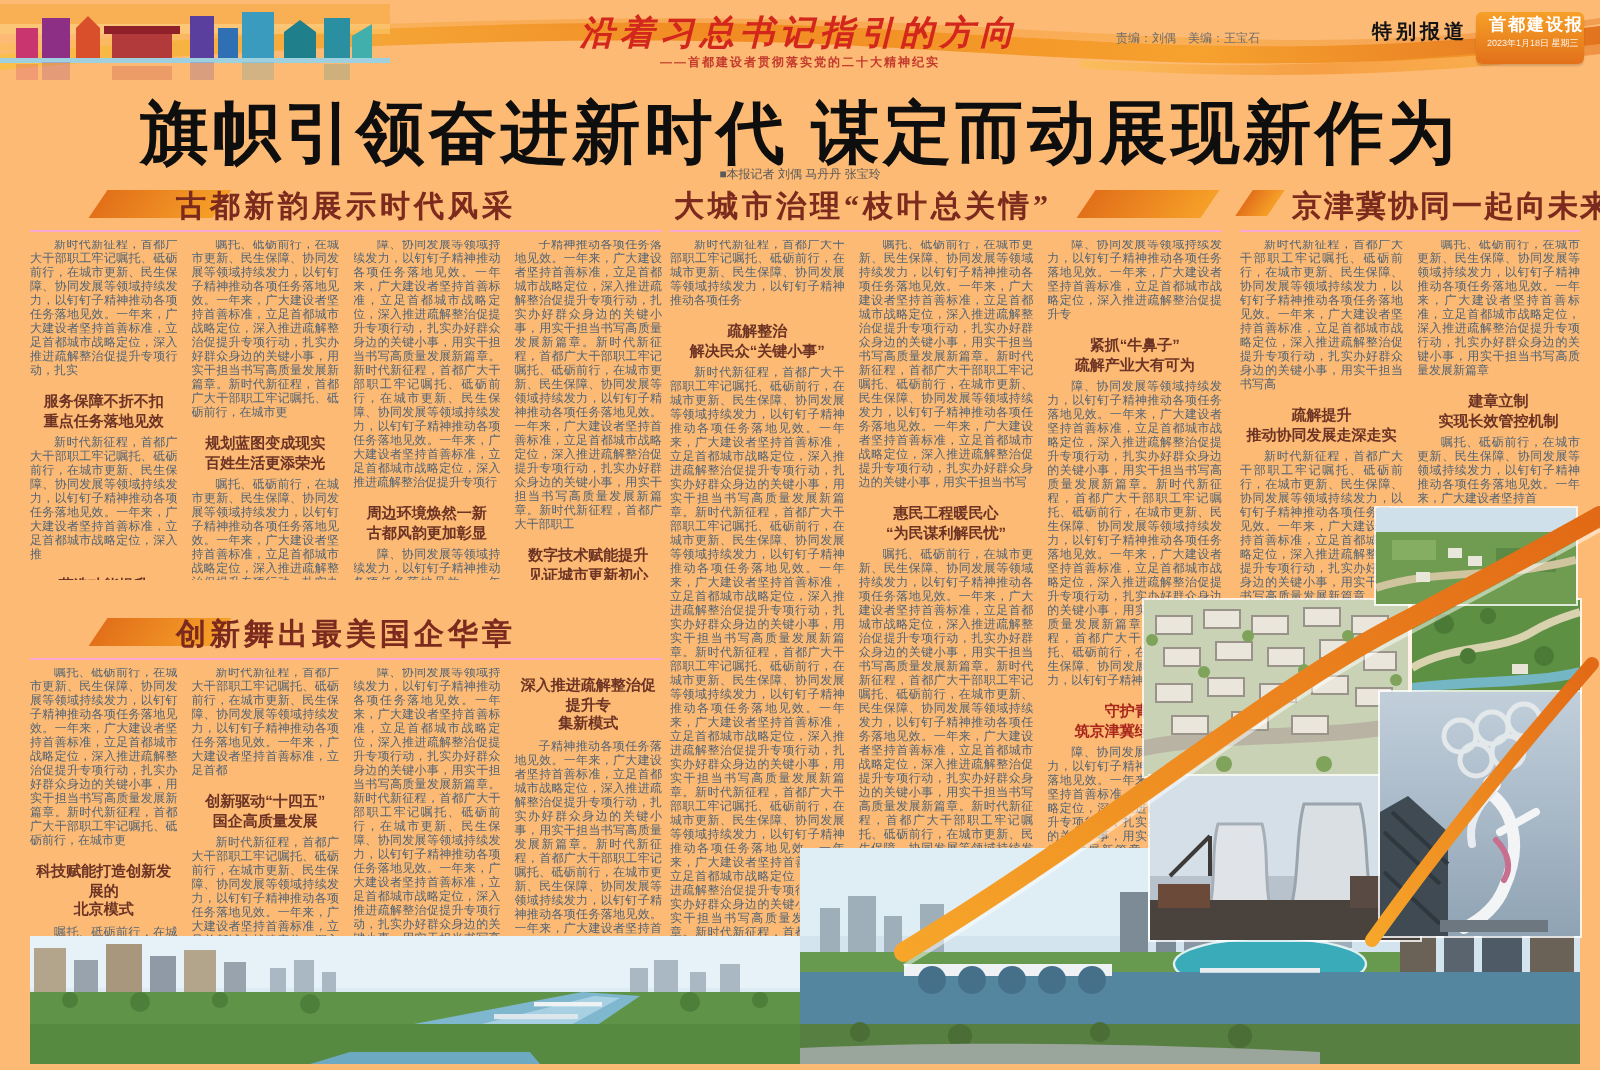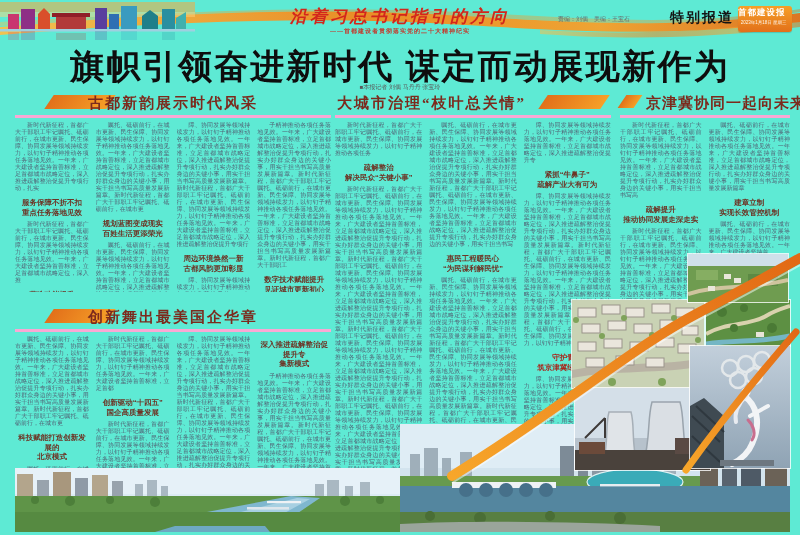--- a/index.html
+++ b/index.html
@@ -1,42 +1,42 @@
 <!DOCTYPE html>
 <html><head>
 <meta charset="utf-8">
 <style>
   html,body{margin:0;padding:0;background:#e9e9e9;}
-  .page{position:relative;width:800px;height:535px;background:#5eead4;overflow:hidden;
+  .page{position:relative;width:800px;height:535px;background:#fdba74;overflow:hidden;
         font-family:"Liberation Sans",sans-serif;margin:0 auto;text-decoration:underline;}
   
   .banner{position:absolute;left:0;top:0;width:800px;height:40px;}
   .ribbon,.skyline{position:absolute;left:0;top:0;}
   .banner-title{position:absolute;left:240px;top:5px;width:320px;text-align:center;
     font:italic bold 17px "Liberation Serif",serif;color:#d3261c;letter-spacing:3px;white-space:nowrap;}
   .banner-sub{position:absolute;left:240px;top:27px;width:320px;text-align:center;
     font-size:6px;font-weight:bold;color:#c43a2d;letter-spacing:1px;}
   .credits{position:absolute;right:170px;top:15px;font-size:6px;color:#6b6b6b;white-space:nowrap;}
-  .report-label{position:absolute;right:66px;top:9px;font-size:14px;font-weight:bold;
+  .report-label{position:absolute;right:66px;top:9px;font-size:10px;font-weight:bold;
     color:#141414;letter-spacing:2px;font-family:"Liberation Serif",serif;padding-left:24px;}
   .masthead{position:absolute;right:8px;top:6px;width:54px;height:26px;border-radius:3px;
-    background:linear-gradient(180deg,#f6a028,#e2701a);color:#fff;text-align:left;box-shadow:0 1px 1px rgba(0,0,0,.15);}
+    background:linear-gradient(180deg,#f6a028,#e2701a);color:#fff;text-align:right;box-shadow:0 1px 1px rgba(0,0,0,.15);}
   .masthead .m1{font-size:8.5px;font-weight:bold;line-height:13px;letter-spacing:1px;}
   .masthead .m2{font-size:5px;line-height:6px;opacity:.9;transform:scale(.9);}
   
   .headline{position:absolute;left:0;top:44px;width:800px;text-align:center;font-weight:900;
     font-size:34px;color:#0e0e0e;letter-spacing:2px;white-space:nowrap;}
   .main-byline{position:absolute;left:0;top:83px;width:800px;text-align:center;font-size:6px;color:#5a5a5a;}
   
   .sec{position:absolute;}
   .sec-0{left:15px;top:92px;width:316px;height:198px;}
   .sec-1{left:15px;top:306px;width:316px;height:174px;}
   .sec-2{left:335px;top:92px;width:276px;height:378px;}
   .sec-3{left:620px;top:92px;width:170px;height:332px;}
-  .sec-header{position:relative;height:23px;border-bottom:3px solid #f9a8d4;margin-bottom:4px;}
+  .sec-header{position:relative;height:23px;border-bottom:1px solid #f9a8d4;margin-bottom:4px;}
   .para-shape{position:absolute;top:3px;width:62px;height:14px;
     background:linear-gradient(90deg,#e2701a,#f6a028);transform:skewX(-34deg);}
   .sec-0 .para-shape,.sec-1 .para-shape{left:34px;}
   .sec-2 .para-shape{right:6px;}
   .sec-3 .para-shape{left:2px;width:16px;height:13px;}
   .sec-title{position:absolute;top:2px;width:100%;text-align:center;
     font:bold 15px "Liberation Serif",serif;color:#7c2a1d;letter-spacing:2px;white-space:nowrap;}
   .sec-2 .sec-title{text-align:left;left:2px;width:auto;}
   .sec-3 .sec-title{text-align:left;left:26px;width:auto;letter-spacing:1px;}
   .cols{display:flex;gap:7px;height:calc(100% - 28px);overflow:hidden;}

